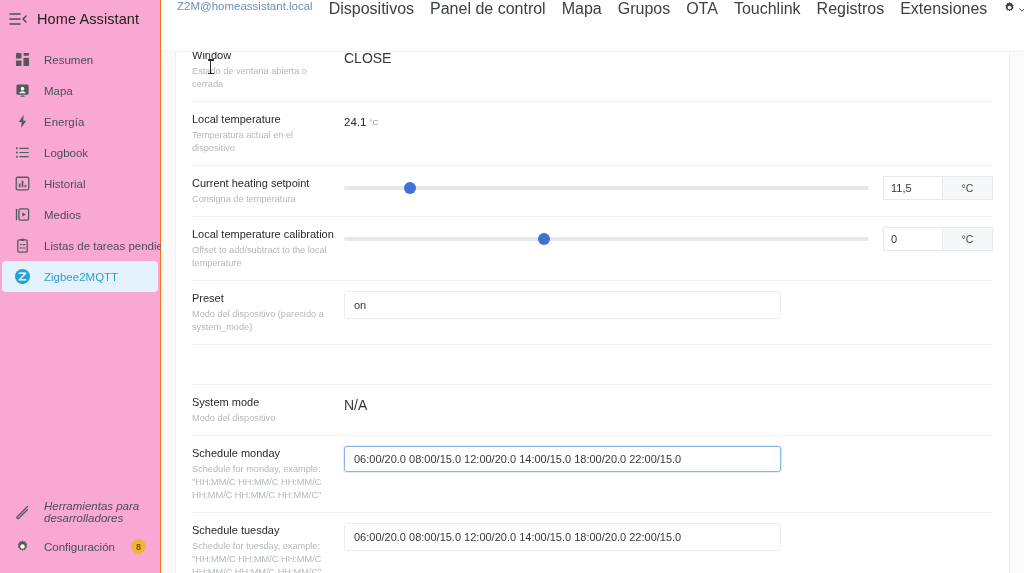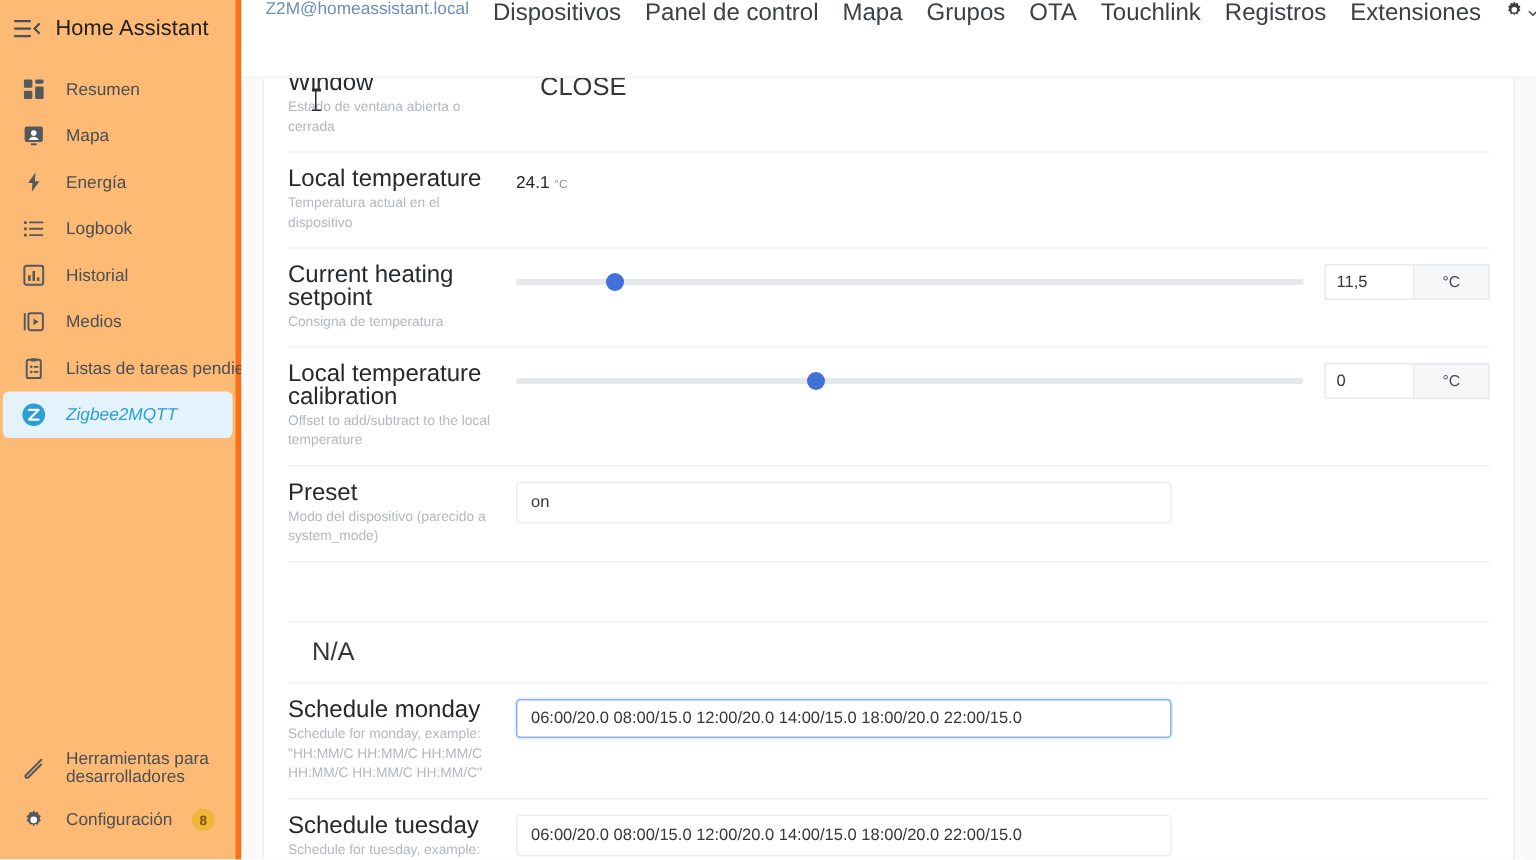--- a/index.html
+++ b/index.html
@@ -10,22 +10,22 @@
     background: #ffffff;
     font-family: "Liberation Sans", sans-serif;
     -webkit-font-smoothing: antialiased;
   }
 
   #app { position: relative; width: 1024px; height: 573px; display: flex; }
 
   
   #sidebar {
     width: 161px; height: 573px;
-    background: #fdba74;
-    border-right: 4px solid #f97316;
+    background: #f9a8d4;
+    border-right: 1px solid #f97316;
     flex: 0 0 161px;
     position: relative;
     display: flex; flex-direction: column;
   }
   .ha-header {
     height: 38px; display: flex; align-items: center;
     padding: 0 0 0 7px; gap: 8px;
   }
   .menu-btn {
     width: 22px; height: 22px; display: flex; align-items: center; justify-content: center;
@@ -36,26 +36,26 @@
   }
 
   .side-list { margin-top: 6px; display: flex; flex-direction: column; }
   .side-item {
     height: 31px; display: flex; align-items: center; gap: 13px;
     padding-left: 12px; margin: 0 2px; cursor: pointer;
     color: #4a4f54; font-size: 11.5px; border-radius: 4px;
     white-space: nowrap;
   }
   .side-item .sicon { width: 17px; height: 17px; flex: 0 0 17px; display: flex; align-items: center; justify-content: center; color: #54595e; }
-  .side-item.active { background: #e4f2fb; color: #2a9fd6; font-style: italic; }
+  .side-item.active { background: #e4f2fb; color: #2a9fd6; }
   .side-item.active .sicon { color: #2a9fd6; }
   .side-item svg { display: block; }
 
   .side-bottom { margin-top: auto; padding-bottom: 11px; }
-  .side-item.two-line { height: 38px; align-items: center; }
+  .side-item.two-line { height: 38px; align-items: center; font-style: italic; }
   .side-item.two-line .lbl { line-height: 12.5px; white-space: normal; }
   .badge {
     margin-left: auto; margin-right: 12px;
     width: 15px; height: 15px; border-radius: 50%;
     background: #f0b637; color: #7a5507;
     font-size: 9px; display: flex; align-items: center; justify-content: center;
     font-weight: bold;
   }
 
   
@@ -109,25 +109,25 @@
   .card-inner { padding: 0 16px; }
 
   .row {
     display: flex; align-items: flex-start;
     border-bottom: 1px solid #f1f1f1;
     padding: 10px 0 10px 0;
     min-height: 40px;
   }
   .row:last-child { border-bottom: none; }
   .row-label { width: 152px; flex: 0 0 152px; padding-right: 10px; }
-  .row-title { font-size: 16px; color: #26292c; line-height: 15px; }
+  .row-title { font-size: 11px; color: #26292c; line-height: 15px; }
   .row-desc { font-size: 9.2px; color: #b4b8bc; line-height: 13px; margin-top: 2px; }
   .row-value { flex: 1 1 auto; display: flex; align-items: center; min-height: 20px; }
 
-  .val-text { font-size: 17px; color: #35383b; margin-left: 16px; }
+  .val-text { font-size: 14px; color: #35383b; }
   .val-temp { font-size: 11.5px; color: #222; font-weight: normal; }
   .val-unit { font-size: 8px; color: #8d9297; margin-left: 3px; }
 
   
   .slider-group { display: flex; align-items: center; width: 100%; gap: 0; }
   .slider {
     position: relative; height: 4px; background: #e6e8ec; border-radius: 3px;
     flex: 1 1 auto; margin-right: 14px; cursor: pointer;
   }
   .slider .thumb {
@@ -412,20 +412,24 @@
             </div>
             <div class="row-value">
               <div class="txt-input">on</div>
             </div>
           </div>
 
           <div class="row">
           </div>
 
           <div class="row">
+            <div class="row-label">
+              <div class="row-title">System mode</div>
+              <div class="row-desc">Modo del dispositivo</div>
+            </div>
             <div class="row-value">
               <span class="val-text">N/A</span>
             </div>
           </div>
 
           <div class="row">
             <div class="row-label">
               <div class="row-title">Schedule monday</div>
               <div class="row-desc">Schedule for monday, example: "HH:MM/C HH:MM/C HH:MM/C HH:MM/C HH:MM/C HH:MM/C"</div>
             </div>

